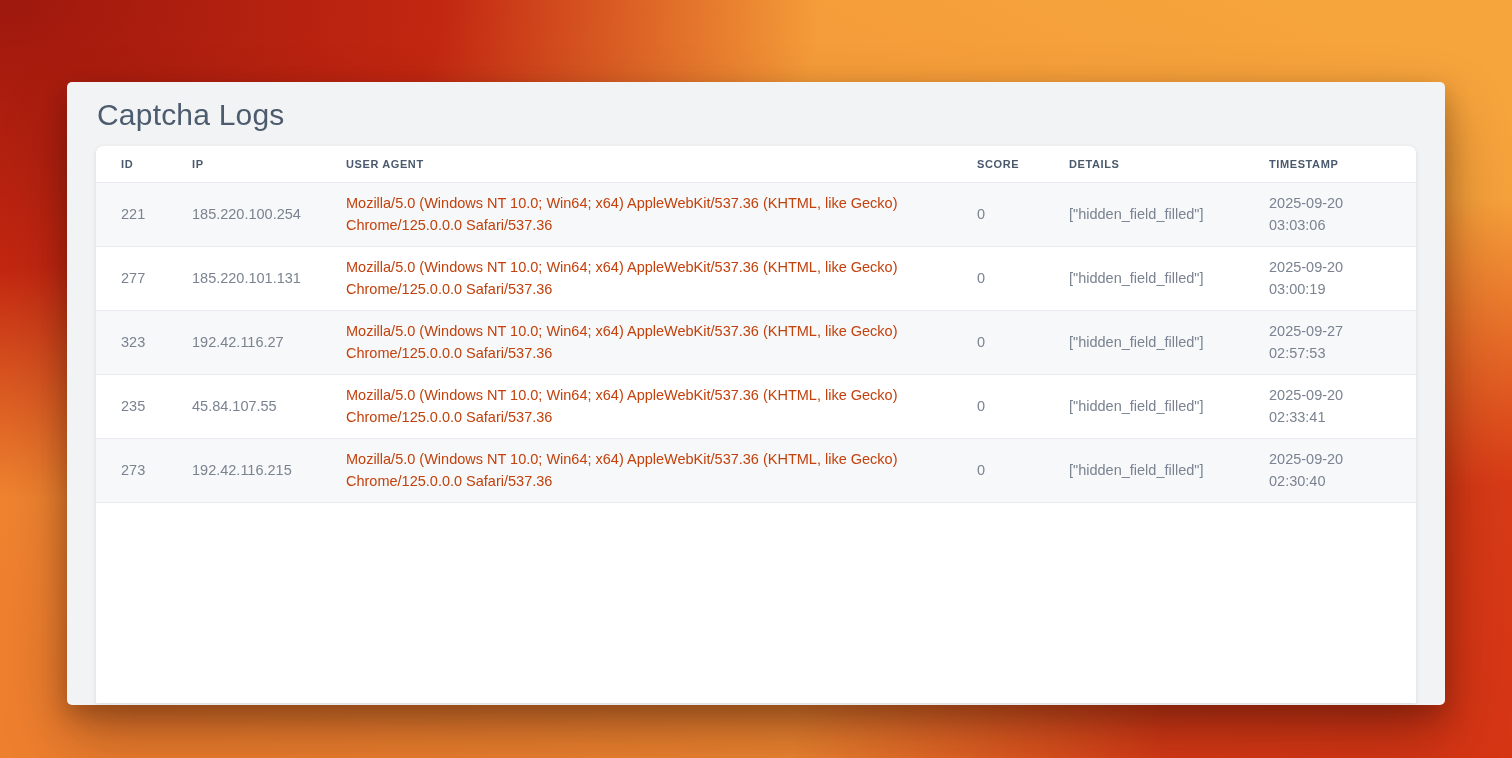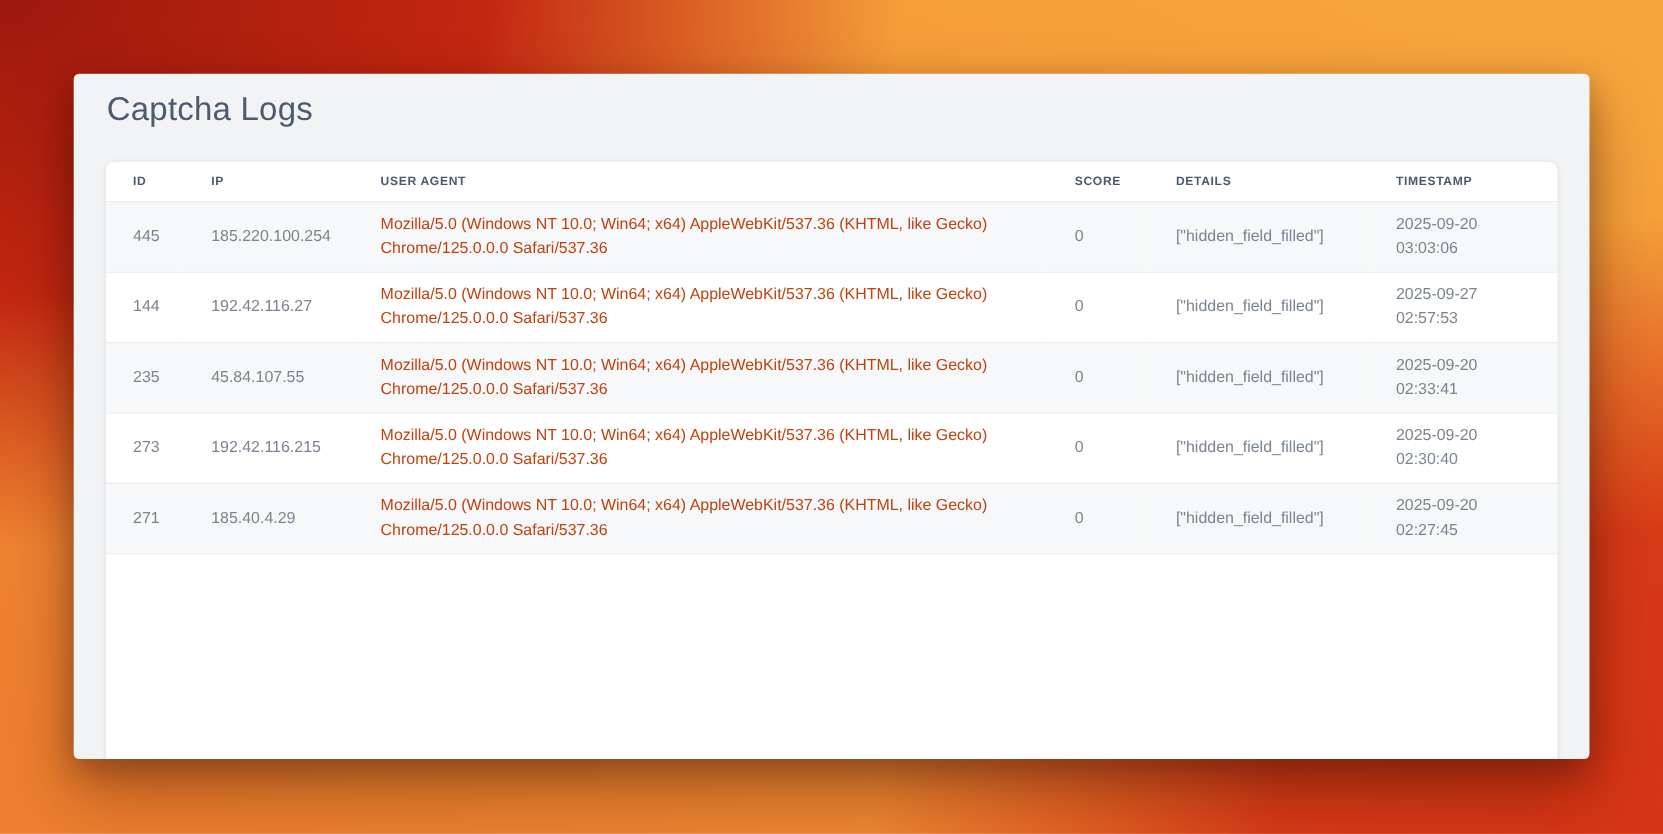--- a/index.html
+++ b/index.html
@@ -11,21 +11,21 @@
     font-family: "Liberation Sans", "DejaVu Sans", sans-serif;
     background:
       radial-gradient(ellipse 1050px 640px at 0% 0%, #9e180d 0%, #c22711 42%, rgba(207,45,20,0) 78%),
       radial-gradient(ellipse 1000px 780px at 100% 100%, #d63514 0%, #d73a16 35%, rgba(214,53,20,0) 72%),
       linear-gradient(205deg, #f6a43c 8%, #ee7f2e 92%);
   }
 
   .card {
     position: absolute;
     left: 67px;
-    top: 67px;
+    top: 82px;
     width: 1378px;
     height: 623px;
     background: #f2f3f4;
     border-radius: 5px;
     box-shadow: 0 30px 60px rgba(40,10,5,0.35), 0 10px 25px rgba(40,10,5,0.25);
     padding: 0 29px;
     overflow: hidden;
   }
 
   .page-title {
@@ -37,21 +37,20 @@
     letter-spacing: 0.2px;
     color: #4c5b6e;
   }
 
   .table-wrap {
     background: #ffffff;
     border-radius: 8px 8px 0 0;
     overflow: hidden;
     box-shadow: 0 1px 4px rgba(30,40,60,0.12);
     height: 557px;
-    margin-top: 16px;
   }
 
   table {
     border-collapse: collapse;
     table-layout: fixed;
     width: 100%;
   }
 
   col.c-id        { width: 71px; }
   col.c-ip        { width: 154px; }
@@ -113,29 +112,37 @@
           <th>ID</th>
           <th>IP</th>
           <th>USER AGENT</th>
           <th>SCORE</th>
           <th>DETAILS</th>
           <th>TIMESTAMP</th>
         </tr>
       </thead>
       <tbody>
           <tr>
-    <td class="id">445</td>
+    <td class="id">221</td>
     <td class="ip">185.220.100.254</td>
     <td class="ua">Mozilla/5.0 (Windows NT 10.0; Win64; x64) AppleWebKit/537.36 (KHTML, like Gecko) Chrome/125.0.0.0 Safari/537.36</td>
     <td class="score">0</td>
     <td class="details">["hidden_field_filled"]</td>
     <td class="timestamp">2025-09-20 03:03:06</td>
   </tr>
           <tr>
-    <td class="id">144</td>
+    <td class="id">277</td>
+    <td class="ip">185.220.101.131</td>
+    <td class="ua">Mozilla/5.0 (Windows NT 10.0; Win64; x64) AppleWebKit/537.36 (KHTML, like Gecko) Chrome/125.0.0.0 Safari/537.36</td>
+    <td class="score">0</td>
+    <td class="details">["hidden_field_filled"]</td>
+    <td class="timestamp">2025-09-20 03:00:19</td>
+  </tr>
+          <tr>
+    <td class="id">323</td>
     <td class="ip">192.42.116.27</td>
     <td class="ua">Mozilla/5.0 (Windows NT 10.0; Win64; x64) AppleWebKit/537.36 (KHTML, like Gecko) Chrome/125.0.0.0 Safari/537.36</td>
     <td class="score">0</td>
     <td class="details">["hidden_field_filled"]</td>
     <td class="timestamp">2025-09-27 02:57:53</td>
   </tr>
           <tr>
     <td class="id">235</td>
     <td class="ip">45.84.107.55</td>
     <td class="ua">Mozilla/5.0 (Windows NT 10.0; Win64; x64) AppleWebKit/537.36 (KHTML, like Gecko) Chrome/125.0.0.0 Safari/537.36</td>
@@ -144,24 +151,16 @@
     <td class="timestamp">2025-09-20 02:33:41</td>
   </tr>
           <tr>
     <td class="id">273</td>
     <td class="ip">192.42.116.215</td>
     <td class="ua">Mozilla/5.0 (Windows NT 10.0; Win64; x64) AppleWebKit/537.36 (KHTML, like Gecko) Chrome/125.0.0.0 Safari/537.36</td>
     <td class="score">0</td>
     <td class="details">["hidden_field_filled"]</td>
     <td class="timestamp">2025-09-20 02:30:40</td>
   </tr>
-          <tr>
-    <td class="id">271</td>
-    <td class="ip">185.40.4.29</td>
-    <td class="ua">Mozilla/5.0 (Windows NT 10.0; Win64; x64) AppleWebKit/537.36 (KHTML, like Gecko) Chrome/125.0.0.0 Safari/537.36</td>
-    <td class="score">0</td>
-    <td class="details">["hidden_field_filled"]</td>
-    <td class="timestamp">2025-09-20 02:27:45</td>
-  </tr>
         </tbody>
     </table>
   </div>
 </div>
 
 </body></html>

